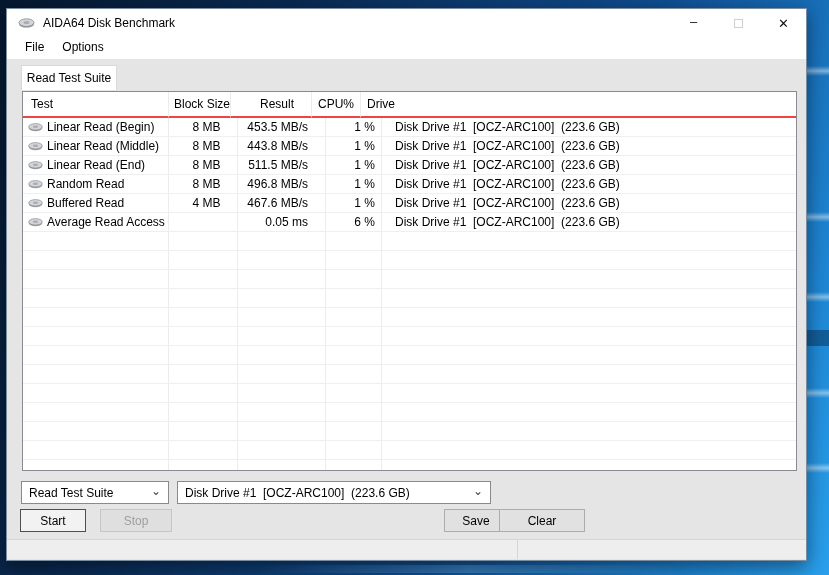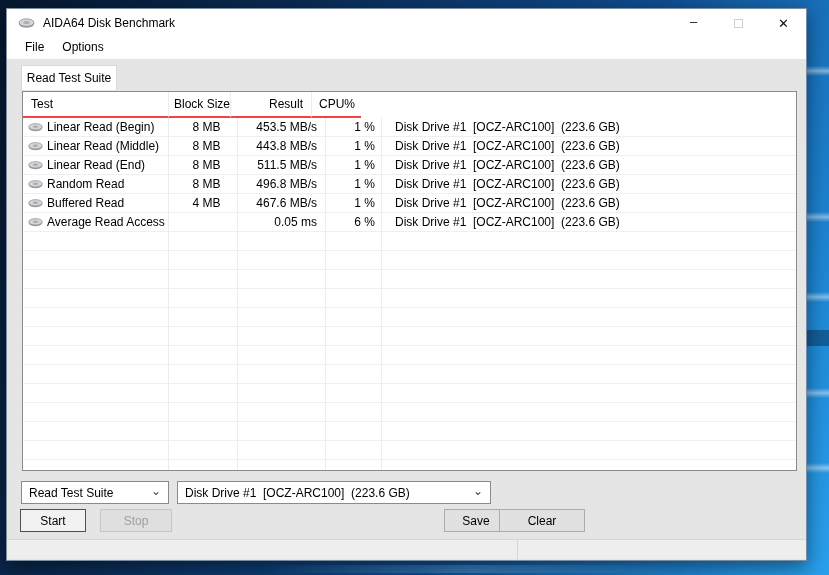--- a/index.html
+++ b/index.html
@@ -46,21 +46,21 @@
                  background:#fff; border:1px solid #888c92; overflow:hidden; }
   .t-row { display:grid; grid-template-columns:146px 62px 81px 49px 1fr; }
   .t-head { height:26px; }
   .t-row .cell { border-right:1px solid #ececec; display:flex; align-items:center;
                  overflow:hidden; white-space:nowrap; }
   .t-row .cell:last-child { border-right:none; }
   .t-head .cell { border-bottom:2px solid #ef4444; }
   .t-body .t-row { height:19px; border-bottom:1px solid #efefef;gap:7px; }
   .c-test  { padding-left:5px; }
   .c-block { justify-content:center; }
-  .c-result{ justify-content:flex-end; padding-right:8px; }
+  .c-result{ justify-content:flex-end; padding-right:17px; }
   .c-cpu   { justify-content:flex-end; padding-right:6px; }
   .c-drive { padding-left:6px; white-space:pre !important; }
   .t-head .c-block { justify-content:flex-start; padding-left:5px; }
   .t-head .c-test  { padding-left:8px; }
   .row-icon { display:inline-flex; margin-right:4px; flex:none; }
 
   
   .combo { position:absolute; height:23px; background:#fff; border:1px solid #8a8a8a;
            display:flex; align-items:center; padding:0 22px 0 7px; white-space:pre; }
   .combo-suite { left:14px;  top:472px; width:148px; }
@@ -124,20 +124,21 @@
   <div class="tab">
     <span>Read Test Suite</span>
   </div>
 
   <div class="table-panel">
     <div class="t-row t-head">
       <div class="cell c-test">Test</div>
       <div class="cell c-block">Block Size</div>
       <div class="cell c-result">Result</div>
       <div class="cell c-cpu">CPU%</div>
+      <div class="cell c-drive">Drive</div>
     </div>
     <div class="t-body">
         <div class="t-row">
           <div class="cell c-test">
             <span class="row-icon">
               <svg width="15" height="10" viewBox="0 0 15 10">
                 <ellipse cx="7.5" cy="6" rx="6.8" ry="3.2" fill="#9ea1a6"></ellipse>
                 <ellipse cx="7.5" cy="4.8" rx="6.8" ry="3.2" fill="#d3d5d8" stroke="#7e8186" stroke-width="0.6"></ellipse>
                 <ellipse cx="7.5" cy="4.8" rx="2.6" ry="1.2" fill="#aaadb2"></ellipse>
               </svg>

